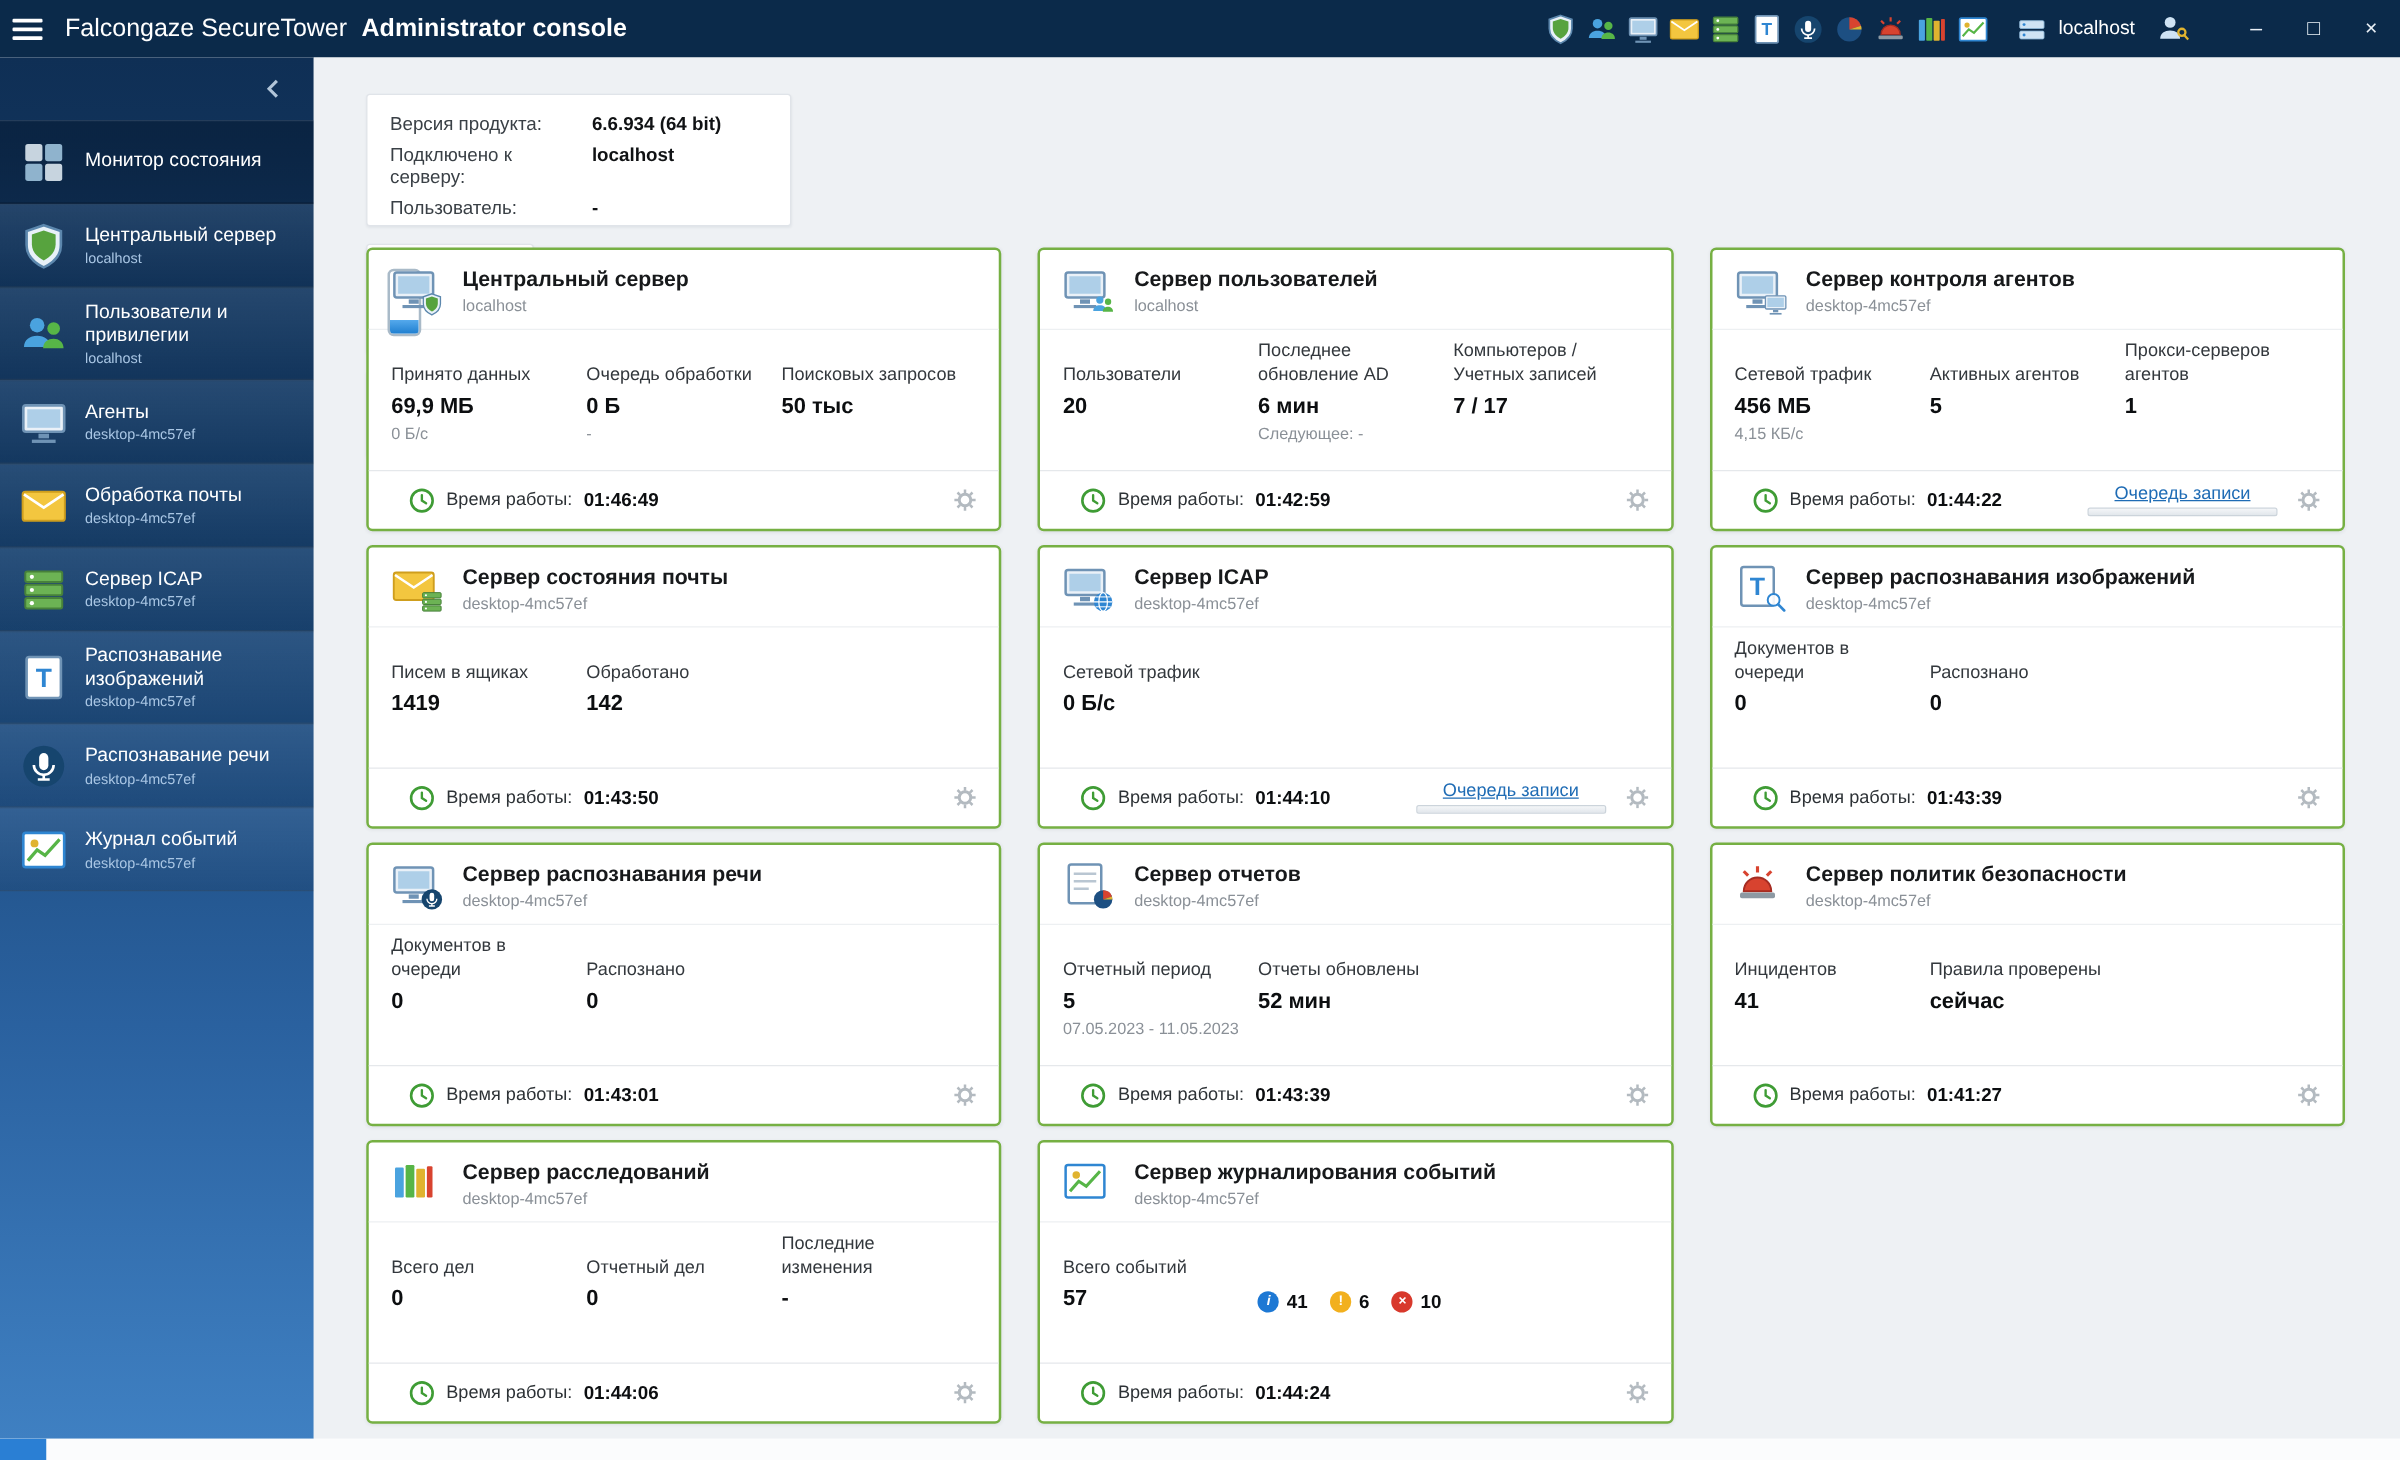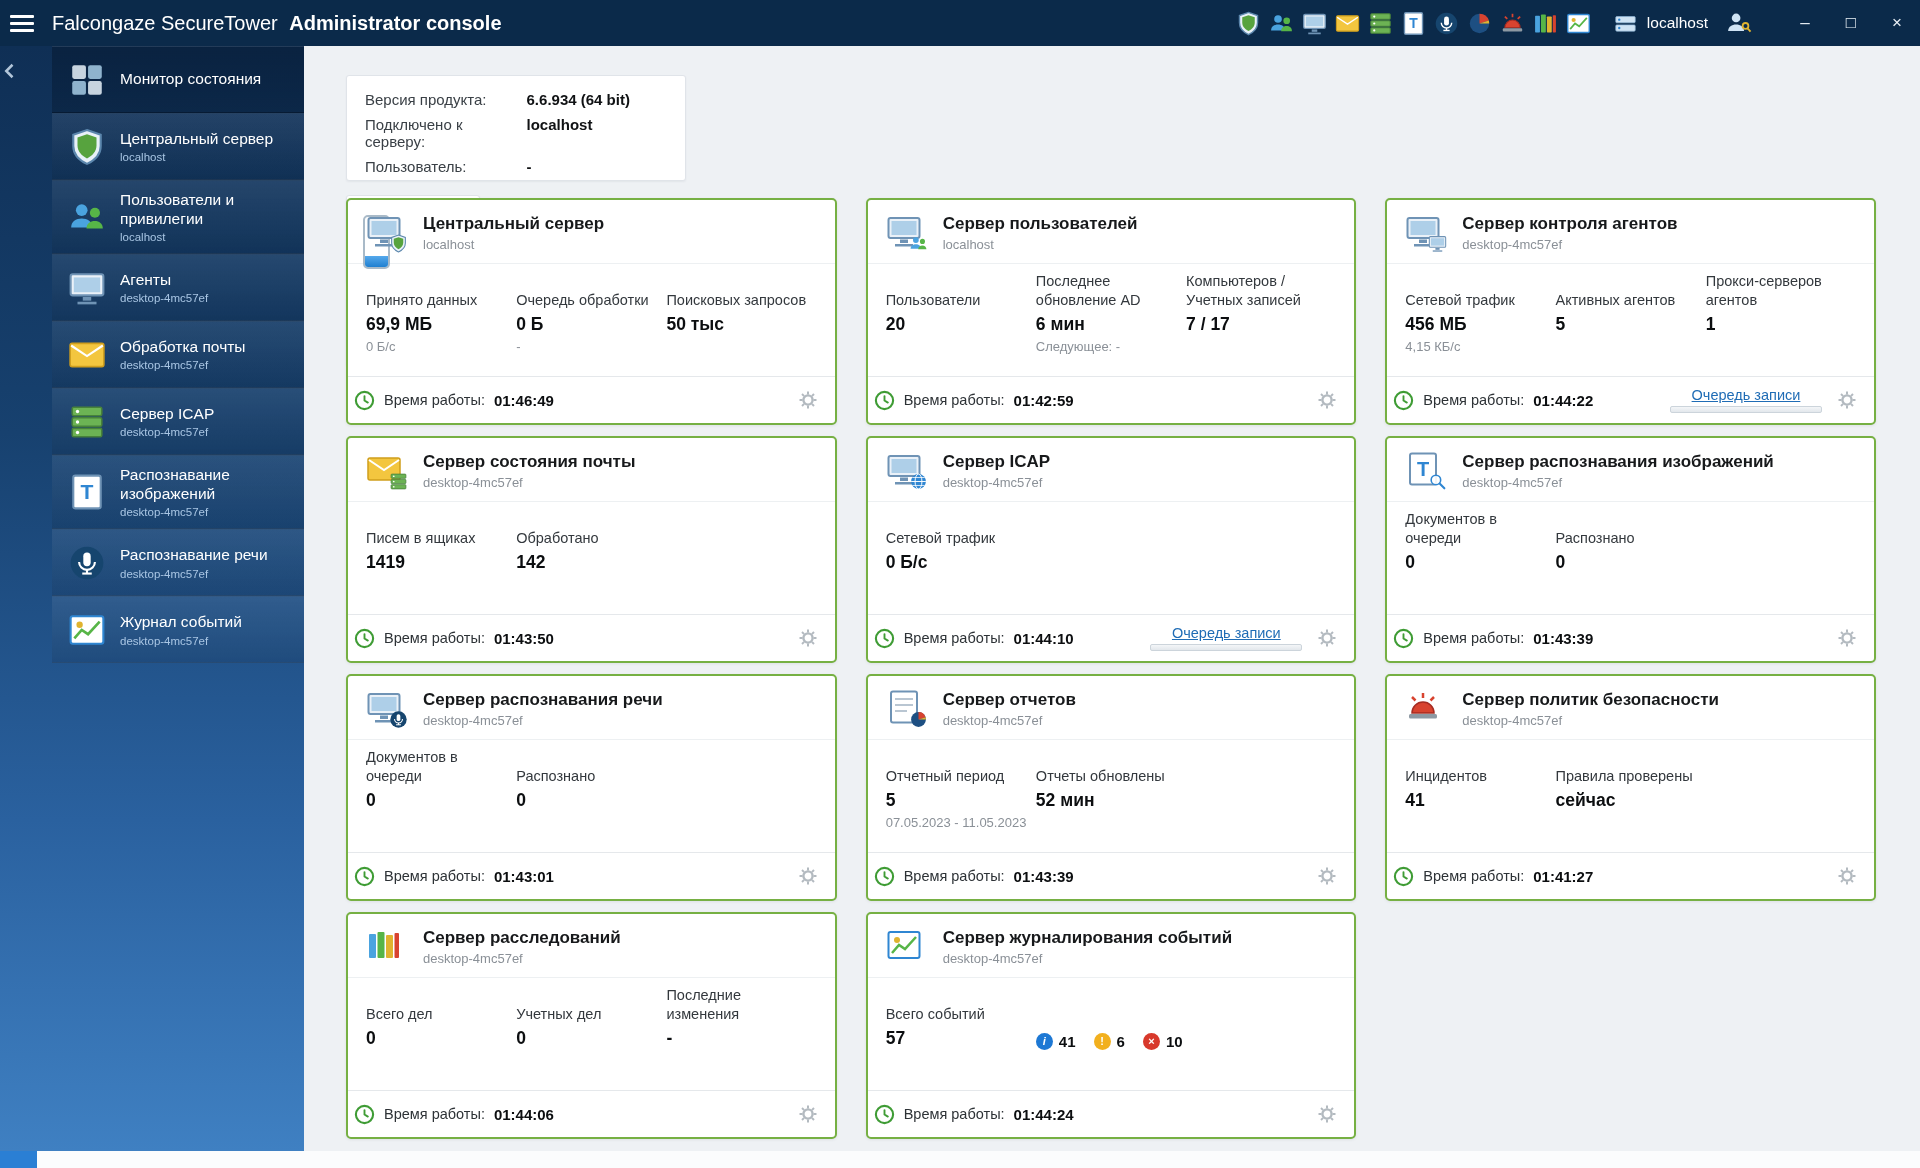--- a/index.html
+++ b/index.html
@@ -28,21 +28,21 @@
   .ss-icon { width:25px; height:25px; }
   .ss-label { font-size:15.5px; }
   .tb-user { width:26px; height:26px; margin-right:30px; cursor:pointer; }
   .win-controls { display:flex; height:46px; }
   .win-btn { width:46px; height:46px; display:flex; align-items:center; justify-content:center; font-size:17px; cursor:pointer; color:#eaf0f6; }
 
   
   .body-row { flex:1; display:flex; min-height:0; }
 
   
-  .sidebar { width:304px; flex:none; background:linear-gradient(180deg,#0f2f55 0%,#17416f 35%,#2a619f 70%,#3f80c2 100%); display:flex; flex-direction:row; color:#fff;gap:10px; }
+  .sidebar { width:251px; flex:none; background:linear-gradient(180deg,#0f2f55 0%,#17416f 35%,#2a619f 70%,#3f80c2 100%); display:flex; flex-direction:column; color:#fff; }
   .collapse-row { height:50px; display:flex; align-items:center; justify-content:flex-end; padding-right:22px; flex:none; }
   .collapse-btn { width:20px; height:20px; cursor:pointer; opacity:.85; }
   .side-item { display:flex; align-items:center; gap:14px; min-height:67px; padding:10px 8px 10px 16px; cursor:pointer;
     background:linear-gradient(180deg, rgba(255,255,255,.08), rgba(0,0,0,.10));
     border-top:1px solid rgba(255,255,255,.10); border-bottom:1px solid rgba(0,0,0,.22); }
   .side-item.active { background:linear-gradient(180deg, rgba(4,22,44,.50), rgba(4,22,44,.38)); }
   .side-icon { width:38px; height:38px; flex:none; }
   .side-title { font-size:15.5px; color:#ffffff; line-height:1.2; }
   .side-sub { font-size:11.5px; color:#a9c6e4; margin-top:3px; }
 
@@ -84,21 +84,21 @@
   .stat-label { font-size:14.5px; color:#33383d; line-height:1.32; min-height:42px; display:flex; align-items:flex-end; }
   .stat-value { font-size:17.5px; font-weight:bold; color:#0c0e10; margin-top:4px; white-space:nowrap; }
   .stat-sub { font-size:13px; color:#8a9097; margin-top:4px; white-space:nowrap; }
   .badges { display:flex; align-items:center; gap:18px; margin-top:48px; height:22px; }
   .badge { display:flex; align-items:center; gap:6px; }
   .badge-dot { width:17px; height:17px; border-radius:50%; color:#fff; font-size:11px; font-weight:bold; display:flex; align-items:center; justify-content:center; }
   .badge-dot.info { background:#1d78d4; font-style:italic; }
   .badge-dot.warning { background:#f2b01e; }
   .badge-dot.error { background:#d8392c; }
   .badge-count { font-size:15px; font-weight:bold; color:#0c0e10; }
-  .card-foot { border-top:1px solid #e5e8eb; padding:8px 12px 8px 6px; display:flex; align-items:center; gap:9px; min-height:46px; }
+  .card-foot { border-top:1px solid #e5e8eb; padding:8px 12px 8px 32px; display:flex; align-items:center; gap:9px; min-height:46px; }
   .clock-icon { width:21px; height:21px; flex:none; }
   .uptime-label { font-size:14.5px; color:#2d3236; }
   .uptime-value { font-size:15px; font-weight:bold; color:#0c0e10; }
   .foot-right { margin-left:auto; display:flex; align-items:center; gap:10px; }
   .queue { width:152px; display:flex; flex-direction:column; align-items:center; }
   .queue-link { color:var(--link-blue); font-size:14.5px; text-decoration:underline; cursor:pointer; white-space:nowrap; }
   .mini-bar { width:100%; height:7px; border:1px solid #ccd4db; border-radius:2px; margin-top:3px; background:linear-gradient(180deg,#f4f6f8,#e2e7ec); }
   .gear { width:30px; height:30px; padding:5px; cursor:pointer; opacity:.75; }
 
   
@@ -996,21 +996,21 @@
                 <div class="card-title">Сервер расследований</div>
                 <div class="card-host">desktop-4mc57ef</div>
               </div>
             </div>
             <div class="card-stats">
               <div class="stat">
                 <div class="stat-label">Всего дел</div>
                 <div class="stat-value">0</div>
               </div>
               <div class="stat">
-                <div class="stat-label">Учетных дел</div>
+                <div class="stat-label">Отчетный дел</div>
                 <div class="stat-value">0</div>
               </div>
               <div class="stat">
                 <div class="stat-label">Последние изменения</div>
                 <div class="stat-value">-</div>
               </div>
             </div>
             <div class="card-foot">
               <span class="clock-icon">
                 <svg viewBox="0 0 20 20">

